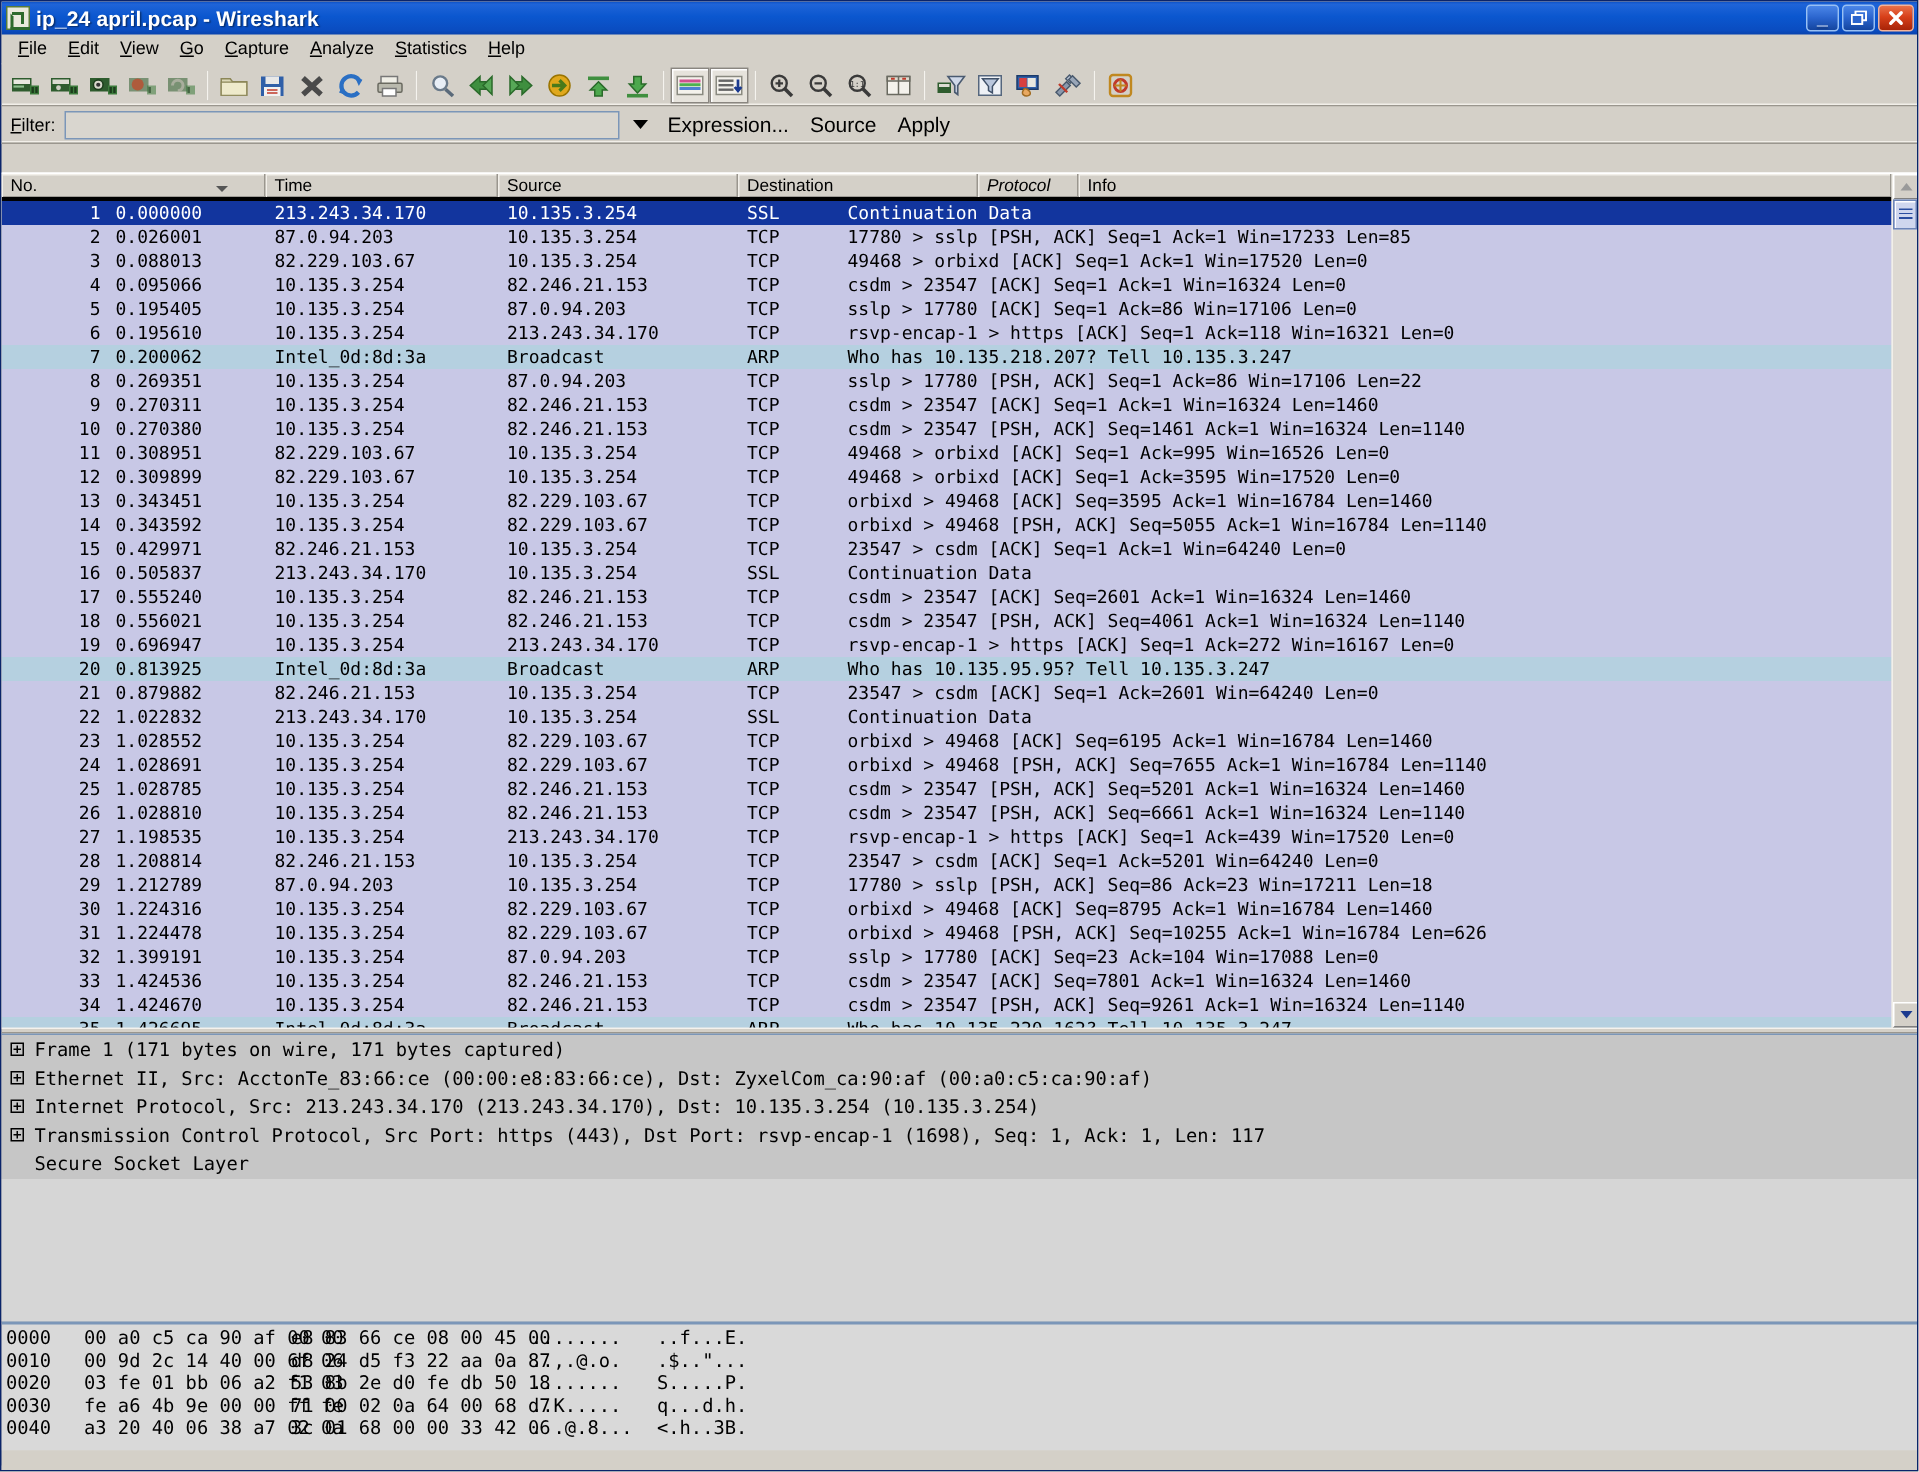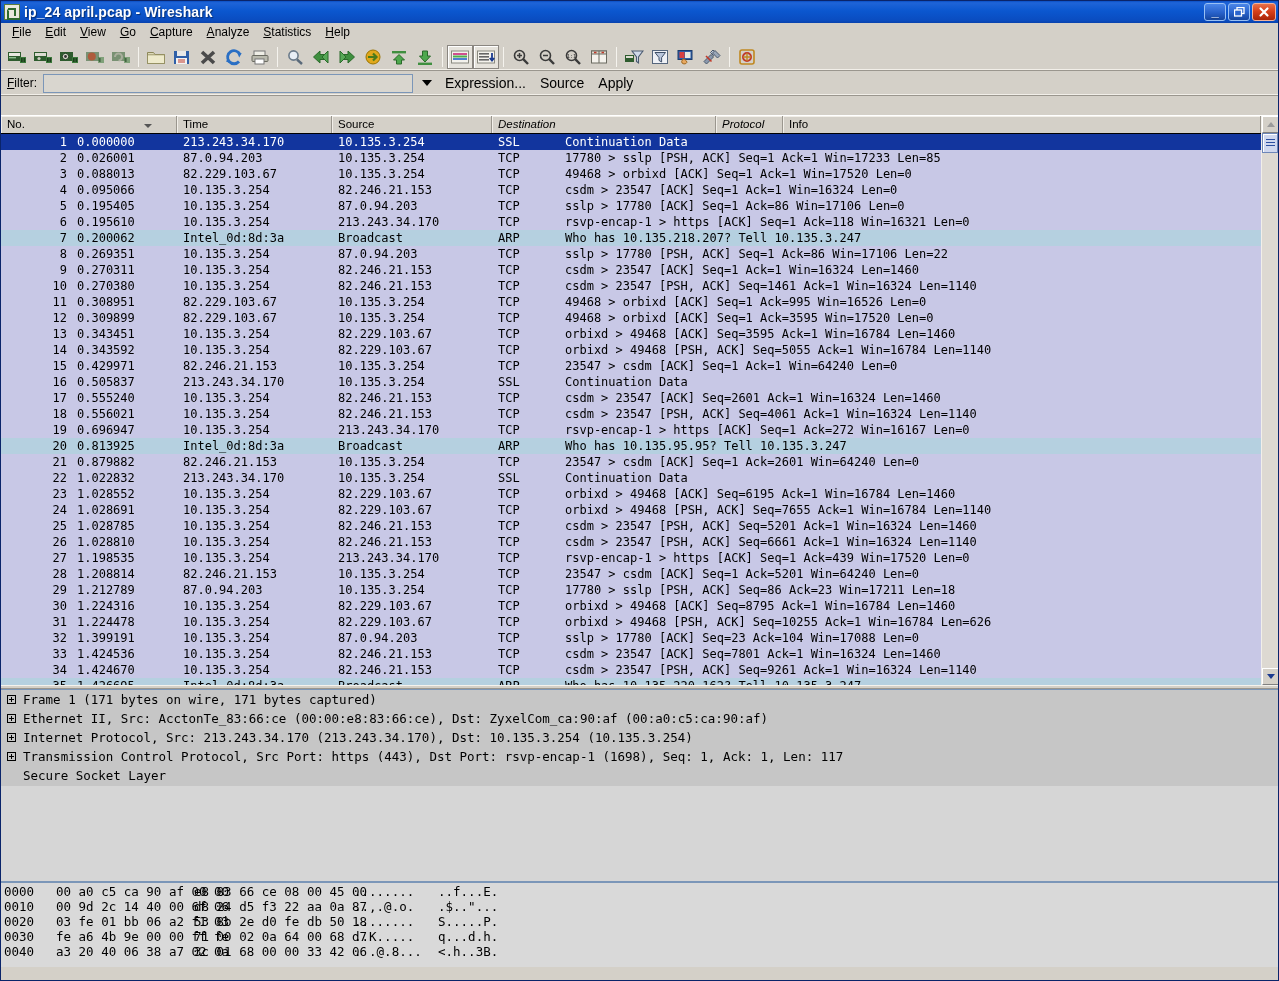--- a/index.html
+++ b/index.html
@@ -167,21 +167,21 @@
     background: #fff;
     border-top: 1px solid #fff;
     display: flex;
   }
   .plist-inner { flex: 1 1 auto; overflow: hidden; position: relative; }
 
   .col-headers {
     display: flex;
     height: 18px;
     background: #d4d0c8;
-    border-bottom: 1px solid #000000;
+    border-bottom: 3px solid #000000;
   }
   .ch {
     font-size: 11.5px;
     padding: 2px 0 0 6px;
     border-right: 1px solid #9a968e;
     box-shadow: inset 1px 1px 0 #f2efe9;
     background: #d4d0c8;
     cursor: pointer;
     position: relative;
     white-space: nowrap;
@@ -603,21 +603,21 @@
   </div>
 
   <div class="panes">
 
     <div class="packet-list-wrap">
       <div class="plist-inner">
         <div class="col-headers" id="col-headers">
             <div class="ch" style="width: 176px;"><span>No. </span><span class="sort-caret"></span></div>
             <div class="ch" style="width: 155px;"><span>Time</span></div>
             <div class="ch" style="width: 160px;"><span>Source</span></div>
-            <div class="ch" style="width: 224px; font-style: italic;"><span>Destination</span></div>
+            <div class="ch" style="width: 160px;"><span>Destination</span></div>
             <div class="ch" style="width: 67px; font-style: italic;"><span>Protocol</span></div>
             <div class="ch" style="flex: 1 1 auto;"><span>Info</span></div>
           </div>
         <div class="rows" id="packet-rows">
             <div class="prow sel">
               <div class="cell c-no">1</div>
               <div class="cell c-time">0.000000</div>
               <div class="cell c-src">213.243.34.170</div>
               <div class="cell c-dst">10.135.3.254</div>
               <div class="cell c-proto">SSL</div>

